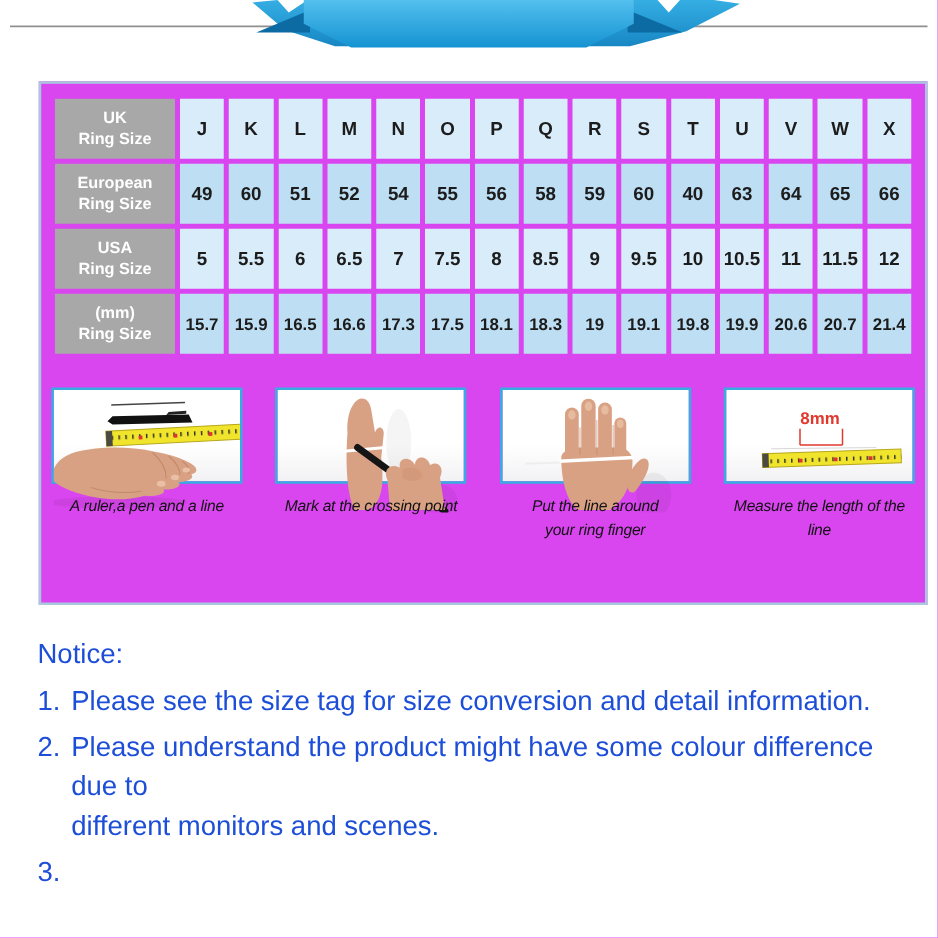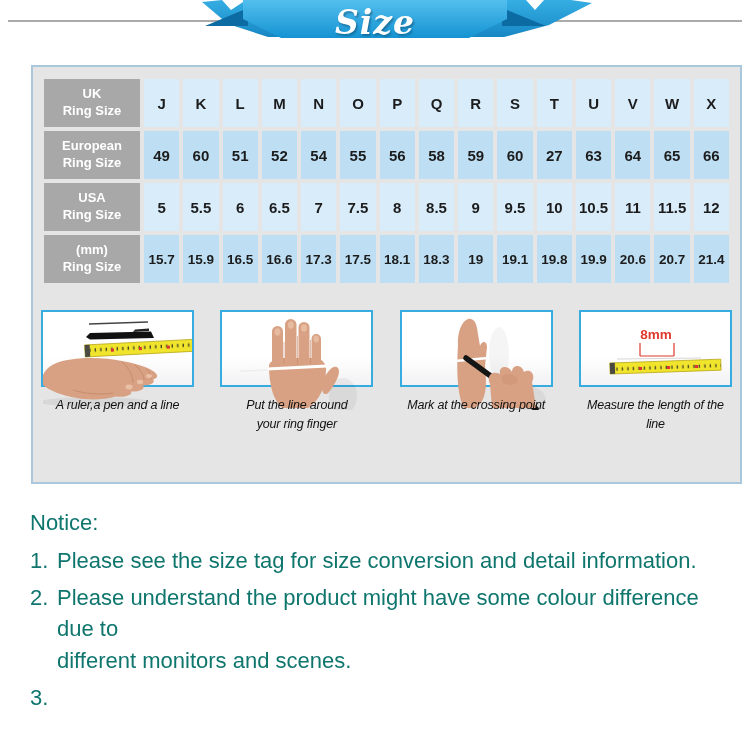--- a/index.html
+++ b/index.html
@@ -11,21 +11,21 @@
   .banner{position:relative;height:57px;}
   .banner svg{display:block;}
   .banner-title{
     position:absolute;left:0;right:0;top:3px;text-align:center;
     font:italic 700 33px "DejaVu Serif", serif;color:#ffffff;
     text-shadow:1.5px 2px 2px rgba(15,70,105,.5);letter-spacing:1px;
   }
   
   .chart-box{
     box-sizing:border-box;width:711px;height:419px;
-    margin:8px 0 0 31px;border:2px solid #a9c8dd;background:#e5e5e5;
+    margin:8px 0 0 31px;border:2px solid #a9c8dd;background:#d946ef;
     padding:8px 7px 0 7px;
   }
   
   table.size{border-collapse:separate;border-spacing:4px;width:100%;table-layout:fixed;}
   table.size th{
     background:#a8a8a8;color:#fff;font-size:13px;font-weight:700;
     line-height:1.3;height:48px;text-align:center;padding:0;
   }
   table.size td{
     text-align:center;font-weight:700;color:#1c1c1c;height:48px;padding:0;
@@ -40,21 +40,21 @@
   .photo{
     box-sizing:border-box;width:153px;height:77px;border:2px solid #36ace1;
     background:linear-gradient(180deg,#ffffff 60%,#f2f2f4 100%);
   }
   .photo svg{display:block;}
   .caption{
     margin-top:9px;text-align:center;font-size:12.5px;letter-spacing:-0.2px;
     line-height:1.5;color:#111;white-space:pre-line;font-style:italic;
   }
   
-  .notice{margin:26px 0 0 30px;width:708px;color:#0f766e;font-size:22px;}
+  .notice{margin:26px 0 0 30px;width:708px;color:#1d4ed8;font-size:22px;}
   .notice-heading{margin-bottom:9px;}
   .notice-item{display:flex;margin-bottom:5px;line-height:1.44;}
   .notice-num{width:27px;flex:none;}
   .notice-text{white-space:pre-line;}
 </style>
 </head>
 <body>
 
 <div class="banner">
   <svg width="750" height="57" viewBox="0 0 750 57">
@@ -68,21 +68,20 @@
           <stop offset="1" stop-color="#1787c4"></stop>
       </linearGradient>
     </defs>
     <line x1="8" y1="21" x2="742" y2="21" stroke="#8f8f8f" stroke-width="1.4"></line>
     <polygon points="202,2 222,0 231,10 246,0 333,0 355,37 268,37 228,24" fill="url(#bg1)"></polygon>
     <polygon points="417,37 440,0 526,0 535,10 544,0 571,0 592,3 549,25 504,37" fill="url(#bg1)"></polygon>
     <polygon points="248,8 205,26 248,26" fill="#0d6ba3"></polygon>
     <polygon points="502,8 546,26 502,26" fill="#0d6ba3"></polygon>
     <polygon points="243,0 507,0 507,19 469,38 281,38 243,19" fill="url(#pg)"></polygon>
   </svg>
-  <div class="banner-title">Size</div>
 </div>
 
 <div class="chart-box">
   <table class="size">
     <colgroup>
         <col style="width:96px">
       </colgroup>
     <tbody>
         <tr class="light">
           <th>
@@ -113,21 +112,21 @@
           <td>49</td>
           <td>60</td>
           <td>51</td>
           <td>52</td>
           <td>54</td>
           <td>55</td>
           <td>56</td>
           <td>58</td>
           <td>59</td>
           <td>60</td>
-          <td>27</td>
+          <td>40</td>
           <td>63</td>
           <td>64</td>
           <td>65</td>
           <td>66</td>
         </tr>
         <tr class="light">
           <th>
             <div>USA</div>
             <div>Ring Size</div>
           </th>
@@ -203,57 +202,57 @@
             <ellipse cx="86" cy="75" rx="3.5" ry="2.4" fill="#e9c0a6"></ellipse>
           </g>
         </svg>
       </div>
       <div class="caption">A ruler,a pen and a line</div>
     </div>
 
     <div class="panel">
       <div class="photo">
         <svg width="149" height="98" viewBox="0 0 149 98">
+          <ellipse cx="97" cy="42" rx="10" ry="27" fill="rgba(0,0,0,0.04)"></ellipse>
+          <path d="M56,34 C55,20 60,9 66,7 C71,6 74,10 75,16 L78,34 C80,28 85,29 85,35 L83,54 C86,80 82,92 72,96 L62,96 C56,86 54,62 56,34 Z" fill="#d9a183"></path>
+          <line x1="53" y1="49" x2="86" y2="46" stroke="#ffffff" stroke-width="2.6"></line>
+          <line x1="64" y1="46" x2="134" y2="97" stroke="#151515" stroke-width="5.5" stroke-linecap="round"></line>
+          <g>
+            <ellipse cx="128" cy="88" rx="16" ry="13" fill="rgba(0,0,0,0.05)"></ellipse>
+            <path d="M88,72 C84,64 90,58 98,62 C96,54 106,52 110,60 C110,52 120,52 122,60 C128,56 134,62 130,70 L134,96 L90,96 Z" fill="#d9a183"></path>
+            <path d="M100,64 C106,60 114,62 116,68 C114,74 104,74 100,70 Z" fill="#d2997a"></path>
+          </g>
+        </svg>
+      </div>
+      <div class="caption">Mark at the crossing point</div>
+    </div>
+
+    <div class="panel">
+      <div class="photo">
+        <svg width="149" height="98" viewBox="0 0 149 98">
           <g>
             <ellipse cx="121" cy="84" rx="14" ry="18" fill="rgba(0,0,0,0.05)"></ellipse>
             <rect x="50" y="14" width="11" height="46" rx="5.5" fill="#d9a183"></rect>
             <rect x="63" y="7" width="11.5" height="53" rx="5.6" fill="#d9a183"></rect>
             <rect x="76.5" y="10" width="11" height="50" rx="5.5" fill="#d9a183"></rect>
             <rect x="89.5" y="22" width="9.5" height="40" rx="4.7" fill="#d9a183"></rect>
             <path d="M47,54 C47,50 52,47 60,46 L95,46 C101,48 104,52 104,57 C104,74 98,88 86,96 L60,96 C51,88 47,72 47,54 Z" fill="#d9a183"></path>
             <path d="M100,70 C106,58 112,52 116,56 C119,60 115,70 107,80 C104,84 100,82 100,76 Z" fill="#d9a183"></path>
             <path d="M62,30 L62,52 M75.5,24 L75.5,52 M88.5,28 L88.5,52" stroke="#c28a6b" stroke-width="0.8" opacity="0.7"></path>
             <ellipse cx="55.5" cy="20" rx="3" ry="3.8" fill="#e6bb9f"></ellipse>
             <ellipse cx="68.8" cy="13" rx="3" ry="3.8" fill="#e6bb9f"></ellipse>
             <ellipse cx="82" cy="16" rx="3" ry="3.8" fill="#e6bb9f"></ellipse>
             <ellipse cx="94.2" cy="27" rx="2.7" ry="3.4" fill="#e6bb9f"></ellipse>
           </g>
           <line x1="45" y1="57" x2="105" y2="54" stroke="#ffffff" stroke-width="3"></line>
           <line x1="18" y1="59" x2="46" y2="58" stroke="#eeeeee" stroke-width="1.5"></line>
         </svg>
       </div>
       <div class="caption">Put the line around
 your ring finger</div>
-    </div>
-
-    <div class="panel">
-      <div class="photo">
-        <svg width="149" height="98" viewBox="0 0 149 98">
-          <ellipse cx="97" cy="42" rx="10" ry="27" fill="rgba(0,0,0,0.04)"></ellipse>
-          <path d="M56,34 C55,20 60,9 66,7 C71,6 74,10 75,16 L78,34 C80,28 85,29 85,35 L83,54 C86,80 82,92 72,96 L62,96 C56,86 54,62 56,34 Z" fill="#d9a183"></path>
-          <line x1="53" y1="49" x2="86" y2="46" stroke="#ffffff" stroke-width="2.6"></line>
-          <line x1="64" y1="46" x2="134" y2="97" stroke="#151515" stroke-width="5.5" stroke-linecap="round"></line>
-          <g>
-            <ellipse cx="128" cy="88" rx="16" ry="13" fill="rgba(0,0,0,0.05)"></ellipse>
-            <path d="M88,72 C84,64 90,58 98,62 C96,54 106,52 110,60 C110,52 120,52 122,60 C128,56 134,62 130,70 L134,96 L90,96 Z" fill="#d9a183"></path>
-            <path d="M100,64 C106,60 114,62 116,68 C114,74 104,74 100,70 Z" fill="#d2997a"></path>
-          </g>
-        </svg>
-      </div>
-      <div class="caption">Mark at the crossing point</div>
     </div>
 
     <div class="panel">
       <div class="photo">
         <svg width="149" height="98" viewBox="0 0 149 98">
           <defs>
             <pattern id="t4" width="5.5" height="11" patternUnits="userSpaceOnUse">
               <rect x="2.4" y="0.7" width="1.1" height="3.2" fill="#222"></rect>
             </pattern>
           </defs>

